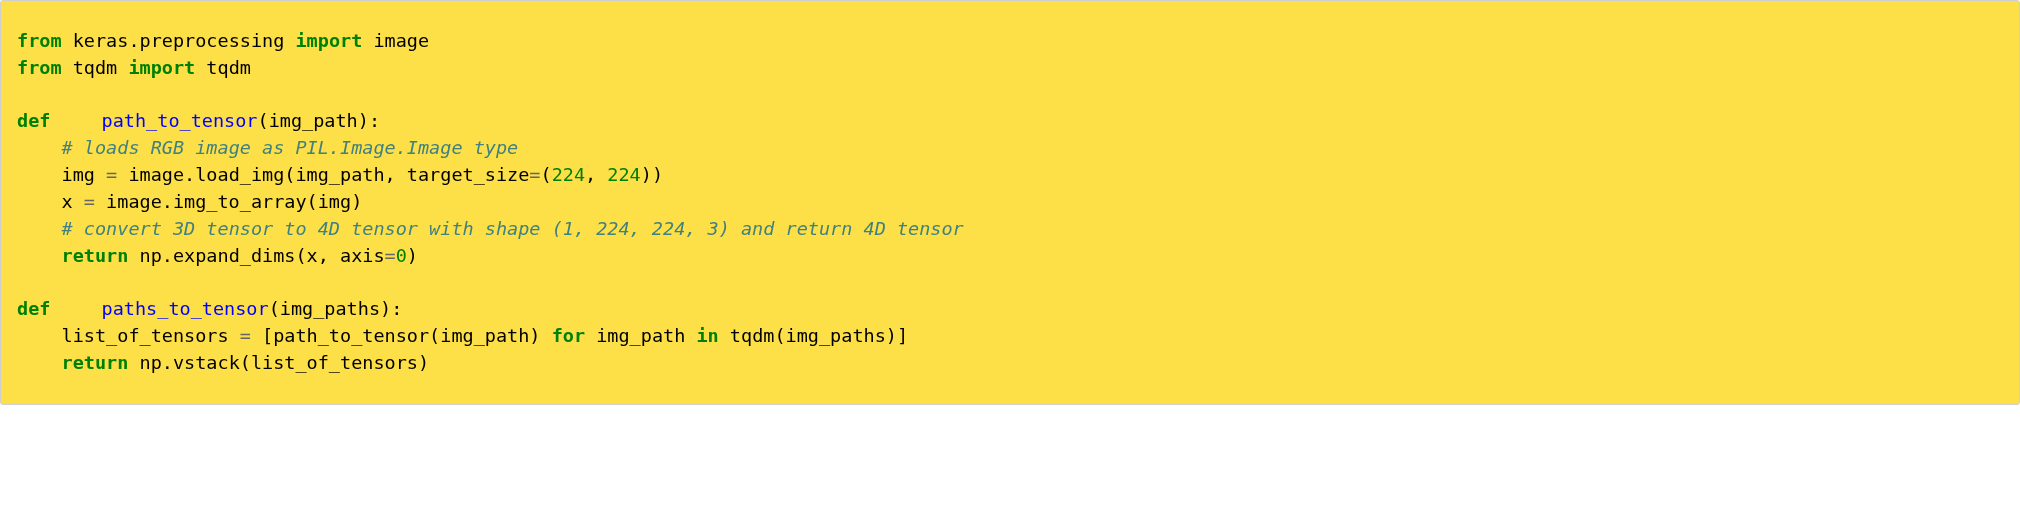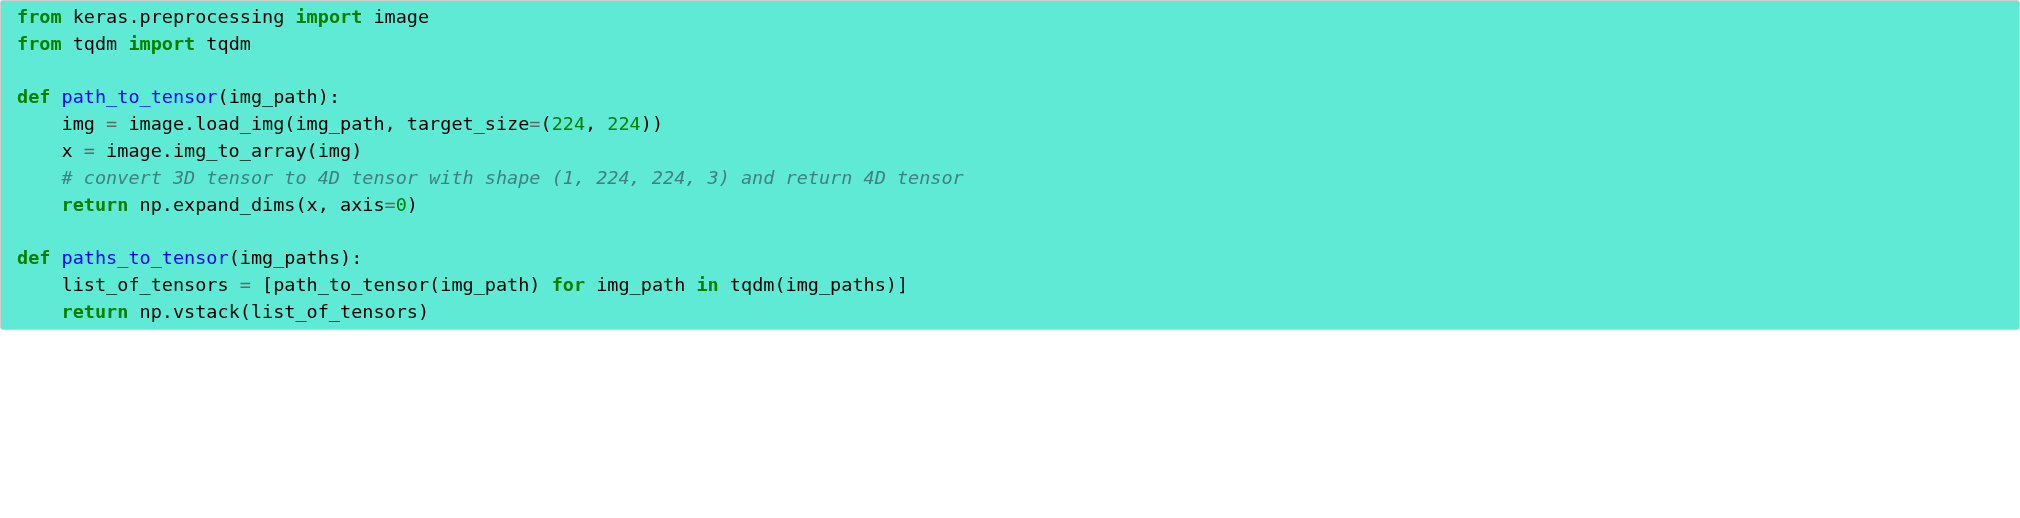--- a/index.html
+++ b/index.html
@@ -2,44 +2,45 @@
 <html><head>
   <meta charset="utf-8">
   <style>
     * { margin: 0; padding: 0; box-sizing: border-box; }
     body {
       background: #ffffff;
       padding: 0;
       font-family: "Consolas", "Monaco", "Courier New", monospace;
     }
     .code-block {
-      background: #5eead4;
+      background: #fde047;
       border: 1px solid #cfcfcf;
       border-radius: 3px;
-      padding: 3px 16px;
+      padding: 27px 16px;
       margin: 0;
       font-size: 18.5px;
       line-height: 1.45;
       white-space: pre;
       overflow-x: auto;
       color: #000000;
     }
     .kw { color: #008000; font-weight: bold; }
-    .fn { color: #0000ff; }
+    .fn { color: #0000ff; margin-left: 40px; }
     .op { color: #666666; }
     .num { color: #008000; }
     .c1 { color: #408080; font-style: italic; }
   </style>
 </head>
 <body>
 
 <pre class="code-block"><code id="code-content"><span class="kw">from</span> keras.preprocessing <span class="kw">import</span> image
 <span class="kw">from</span> tqdm <span class="kw">import</span> tqdm
 
 <span class="kw">def</span> <span class="fn">path_to_tensor</span>(img_path):
+    <span class="c1"># loads RGB image as PIL.Image.Image type</span>
     img <span class="op">=</span> image.load_img(img_path, target_size<span class="op">=</span>(<span class="num">224</span>, <span class="num">224</span>))
     x <span class="op">=</span> image.img_to_array(img)
     <span class="c1"># convert 3D tensor to 4D tensor with shape (1, 224, 224, 3) and return 4D tensor</span>
     <span class="kw">return</span> np.expand_dims(x, axis<span class="op">=</span><span class="num">0</span>)
 
 <span class="kw">def</span> <span class="fn">paths_to_tensor</span>(img_paths):
     list_of_tensors <span class="op">=</span> [path_to_tensor(img_path) <span class="kw">for</span> img_path <span class="kw">in</span> tqdm(img_paths)]
     <span class="kw">return</span> np.vstack(list_of_tensors)</code></pre>
 
 </body></html>

